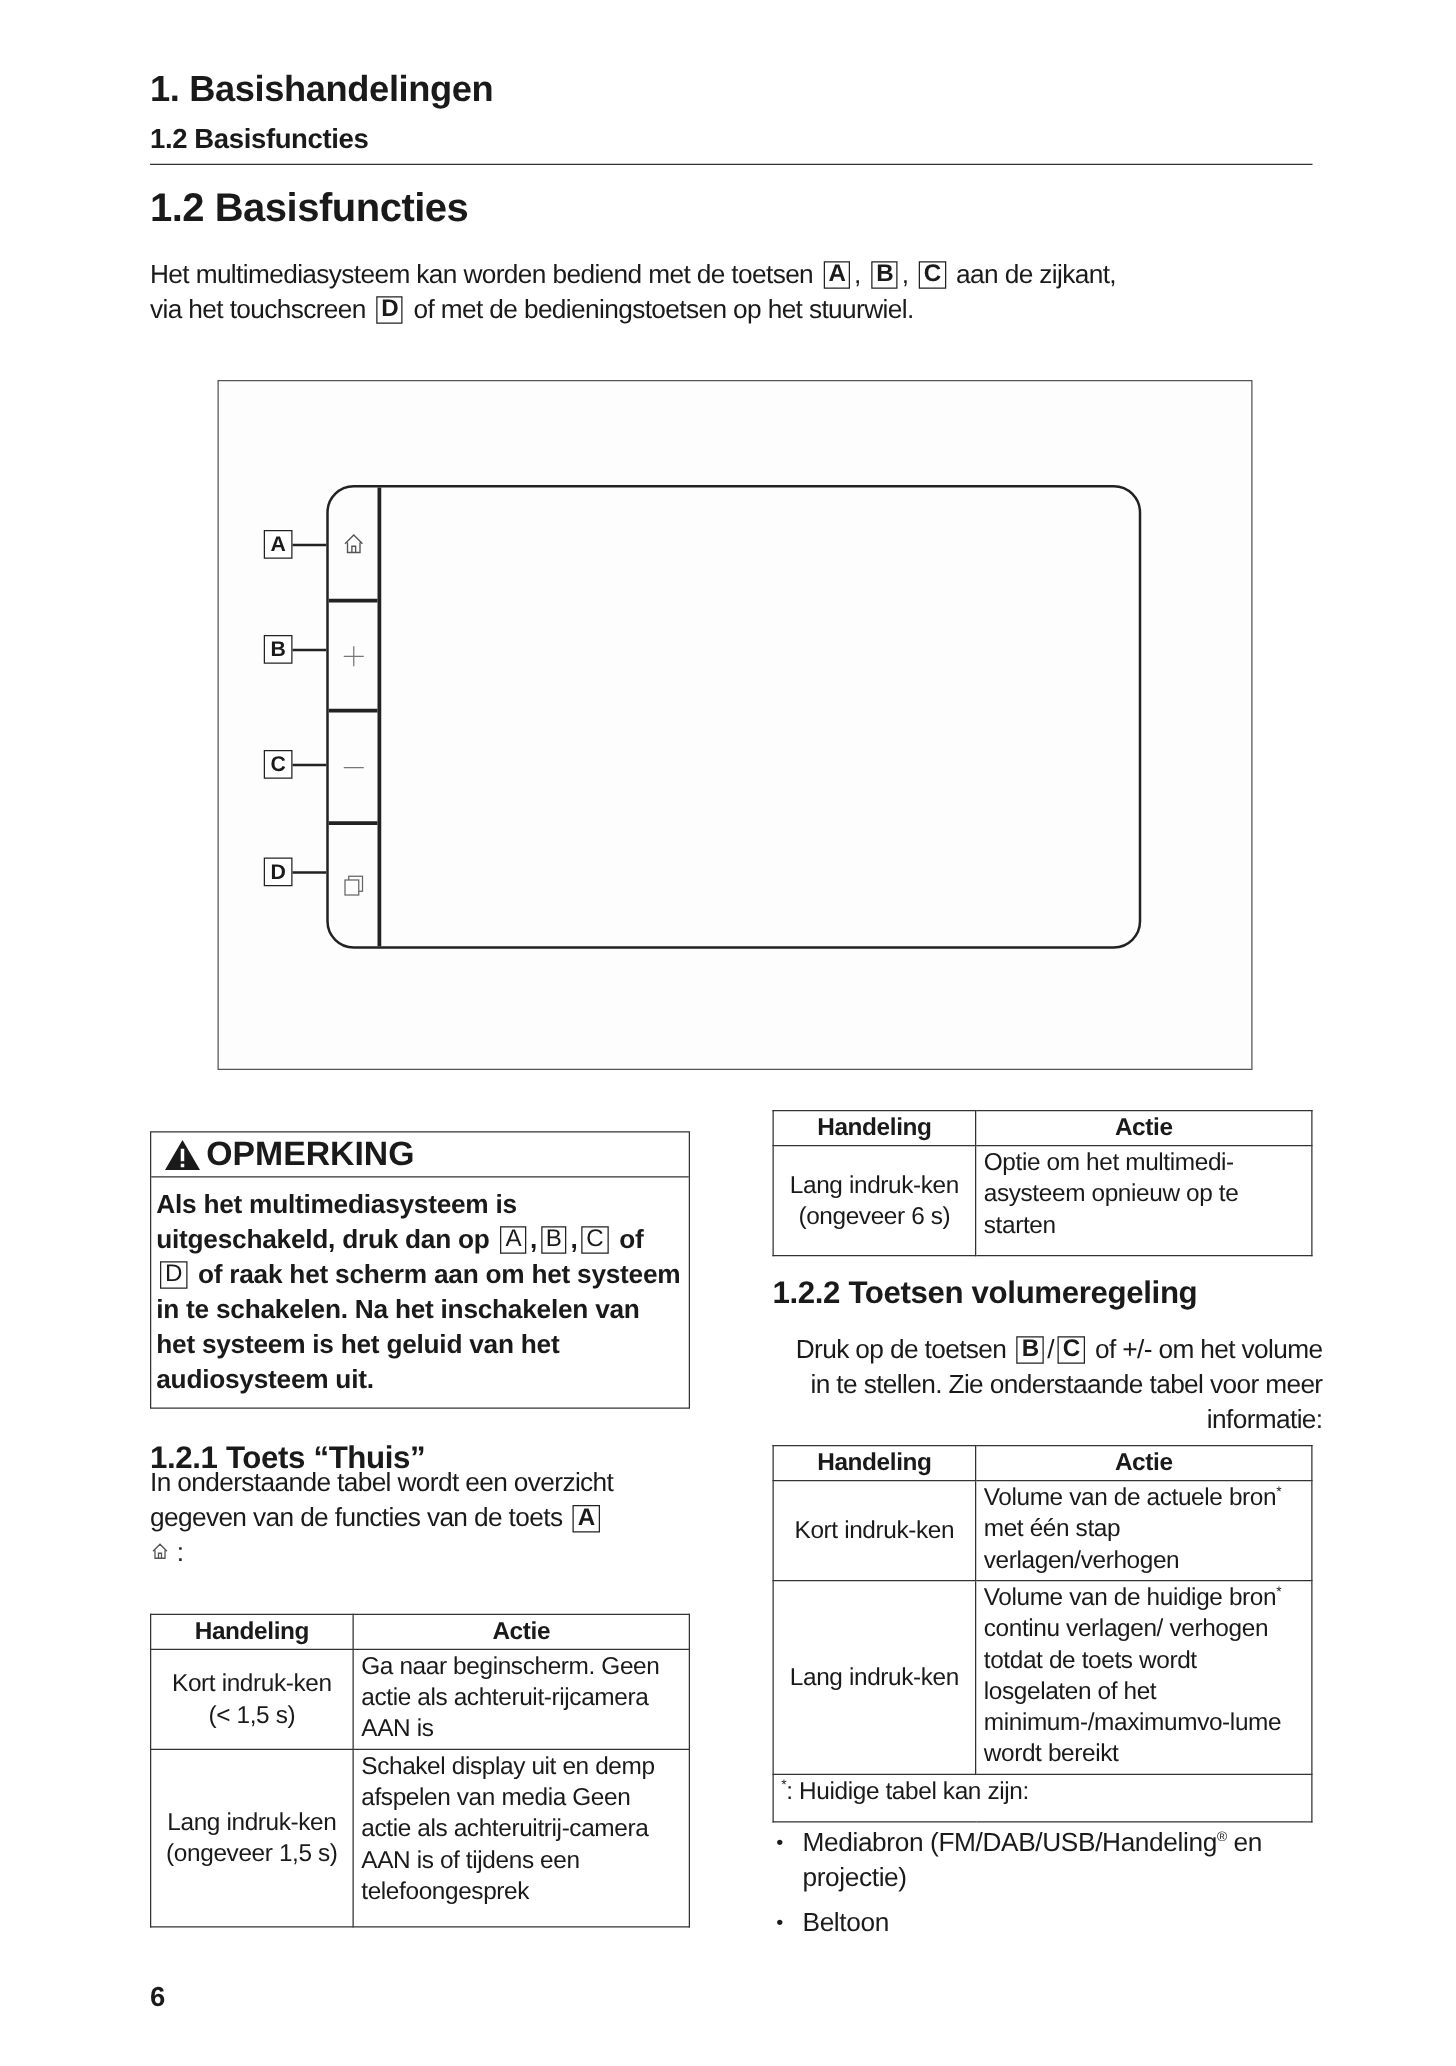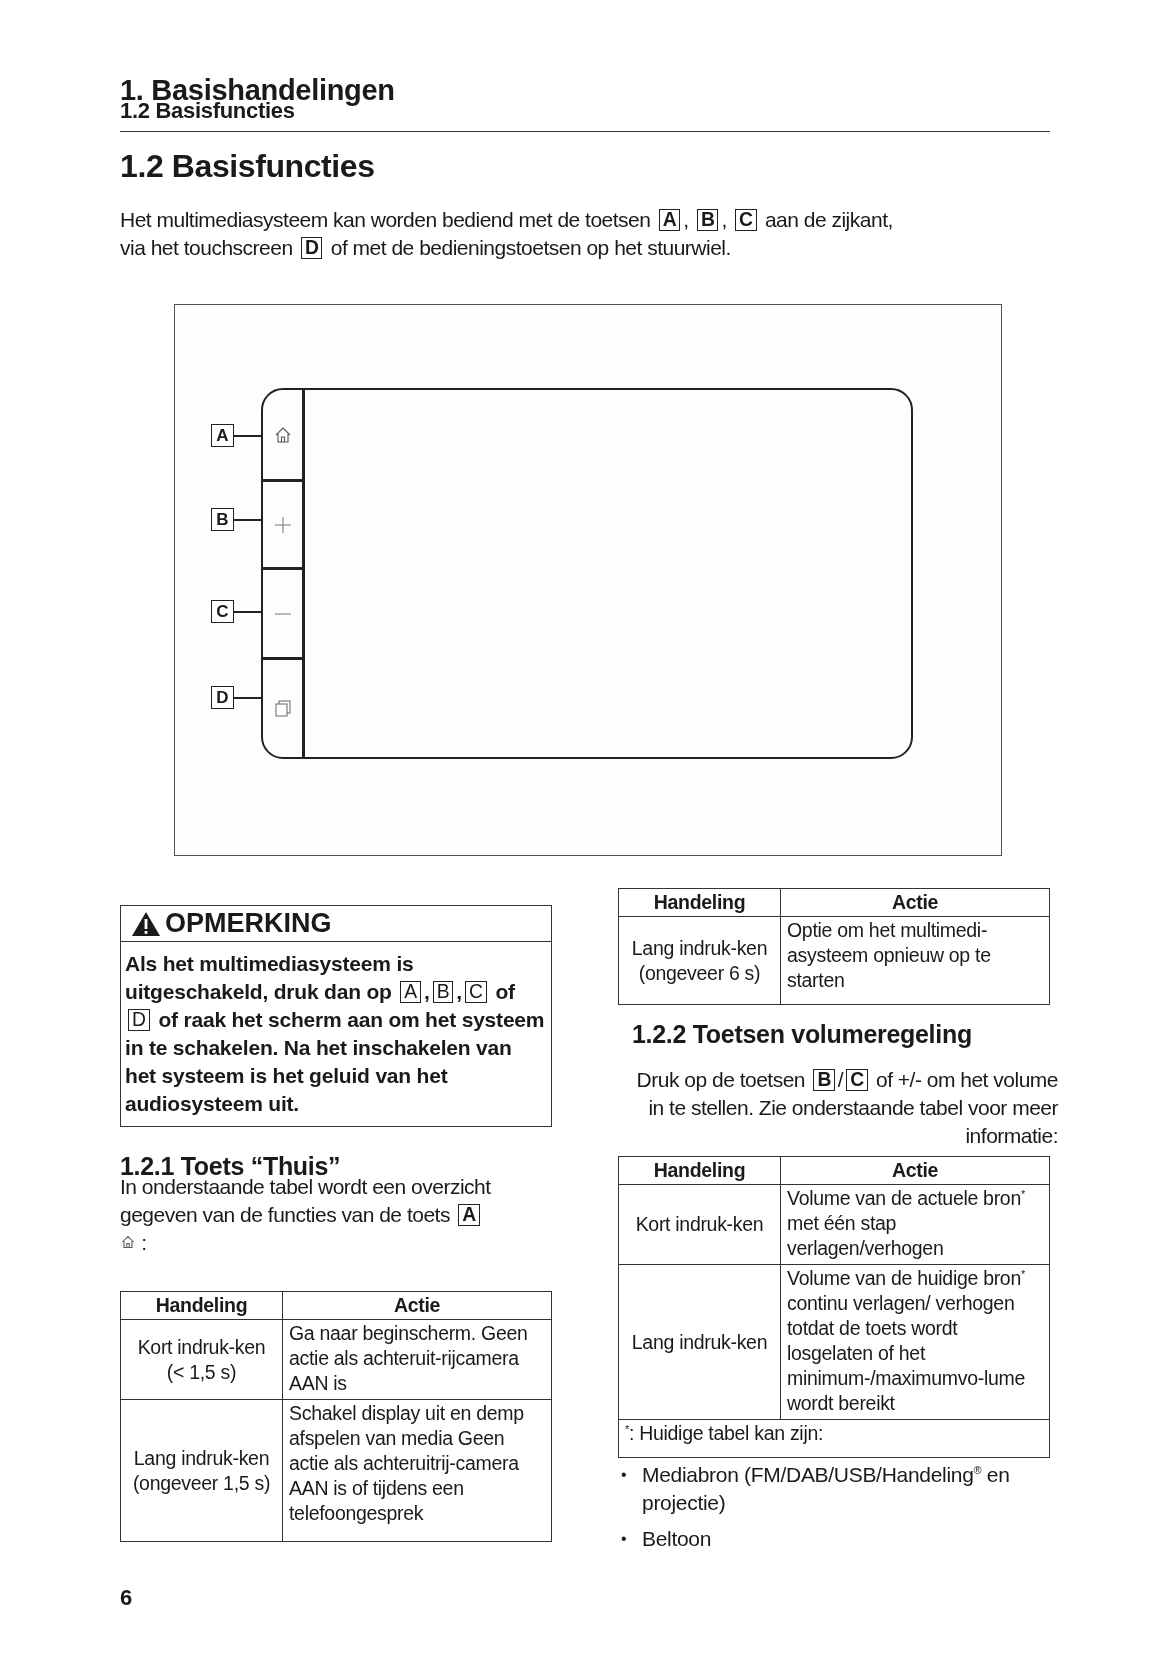--- a/index.html
+++ b/index.html
@@ -1,19 +1,19 @@
 <!DOCTYPE html>
 <html><head>
 <meta charset="utf-8">
 <style>
   html, body { margin:0; padding:0; background:#fff; }
   body { width:1165px; height:1653px; position:relative; overflow:hidden;
          font-family:"Liberation Sans", "DejaVu Sans", sans-serif; color:#1a1a1a; }
   .abs { position:absolute; }
-  .h-chapter { left:120px; top:56px; font-size:29px; font-weight:bold; letter-spacing:-0.3px;margin-top:18px; }
+  .h-chapter { left:120px; top:56px; font-size:29px; font-weight:bold; letter-spacing:-0.3px; }
   .h-running { left:120px; top:98px; font-size:22px; font-weight:bold; letter-spacing:-0.3px; }
   .rule { left:120px; top:131px; width:930px; height:0; border-top:1.6px solid #333; }
   .h-section { left:120px; top:148px; font-size:32px; font-weight:bold; letter-spacing:-0.4px; }
   .intro { left:120px; top:206px; width:940px; font-size:21px; line-height:28px; letter-spacing:-0.5px; }
   .key { display:inline-block; border:1.3px solid #222; padding:0 3px; line-height:20px; font-weight:bold;
          margin:0 3px; font-size:0.92em; vertical-align:1px; }
 
   
   .figure { left:174px; top:304px; width:826px; height:550px; border:1.5px solid #555; background:#fdfdfd; }
   .screen { position:absolute; left:86px; top:83px; width:652px; height:371px; border:2.2px solid #222;
@@ -159,21 +159,21 @@
     <th>Handeling</th>
     <th>Actie</th>
   </tr>
   <tr style="height:88px;">
     <td class="c">Lang indruk-ken (ongeveer 6 s)</td>
     <td class="l">Optie om het multimedi-asysteem opnieuw op te starten</td>
   </tr>
 </tbody>
   </table>
 
-<div class="abs h-sub" style="left:632px;top:1020px;">1.2.2  Toetsen volumeregeling</div>
+<div class="abs h-sub" style="left:618px;top:1020px;">1.2.2  Toetsen volumeregeling</div>
 <div class="abs para" style="left:618px;top:1066px;width:440px;text-align:right;">
   <span>Druk op de toetsen</span>
   <span class="key">B</span><span>/</span><span class="key">C</span>
   <span>of +/- om het volume in te stellen. Zie onderstaande tabel voor meer informatie:</span>
 </div>
 
 <table class="t" style="left:618px;top:1156px;width:432px;">
   <colgroup>
       <col style="width:162px">
       <col>

